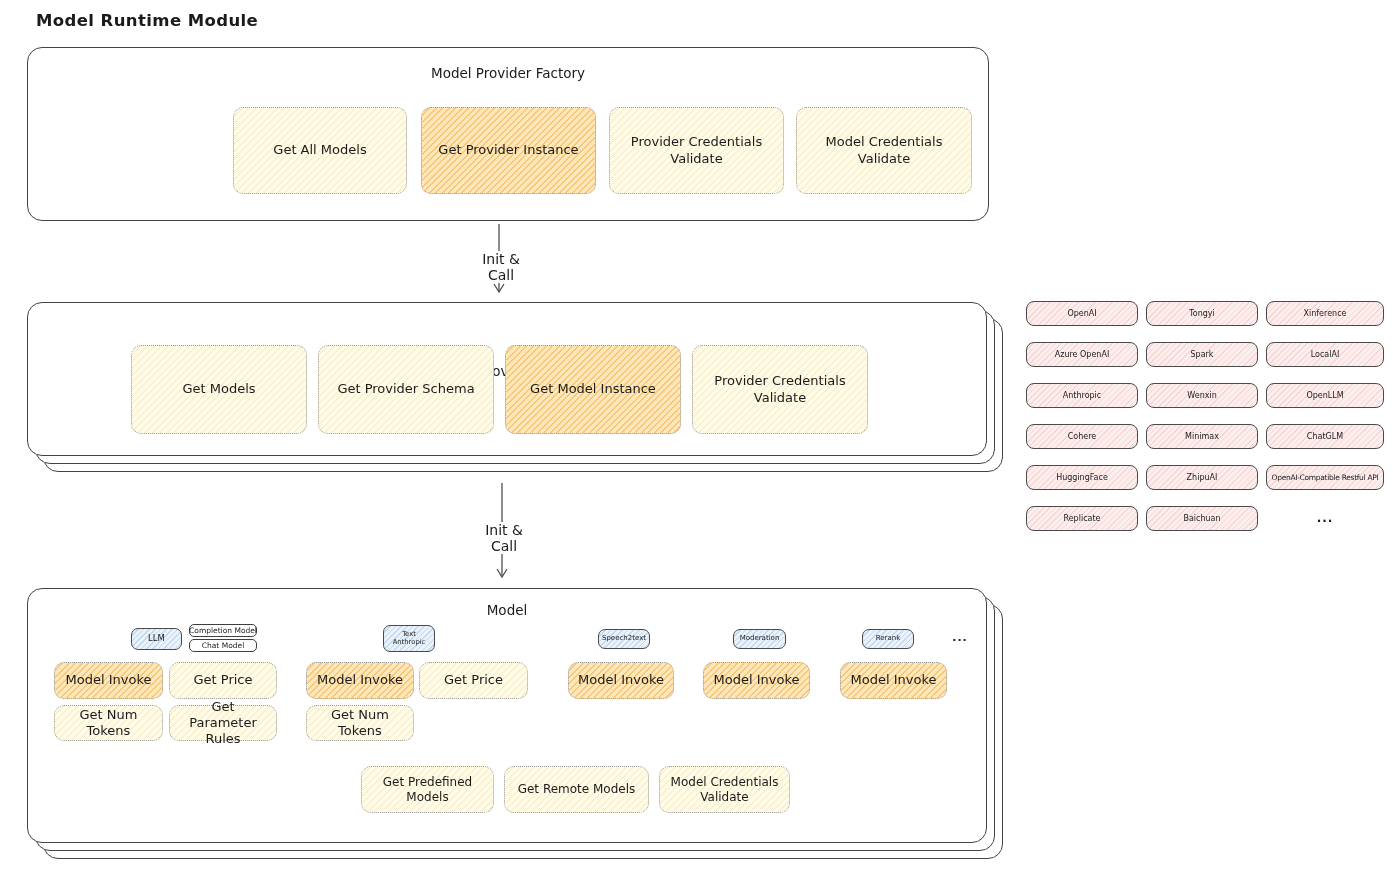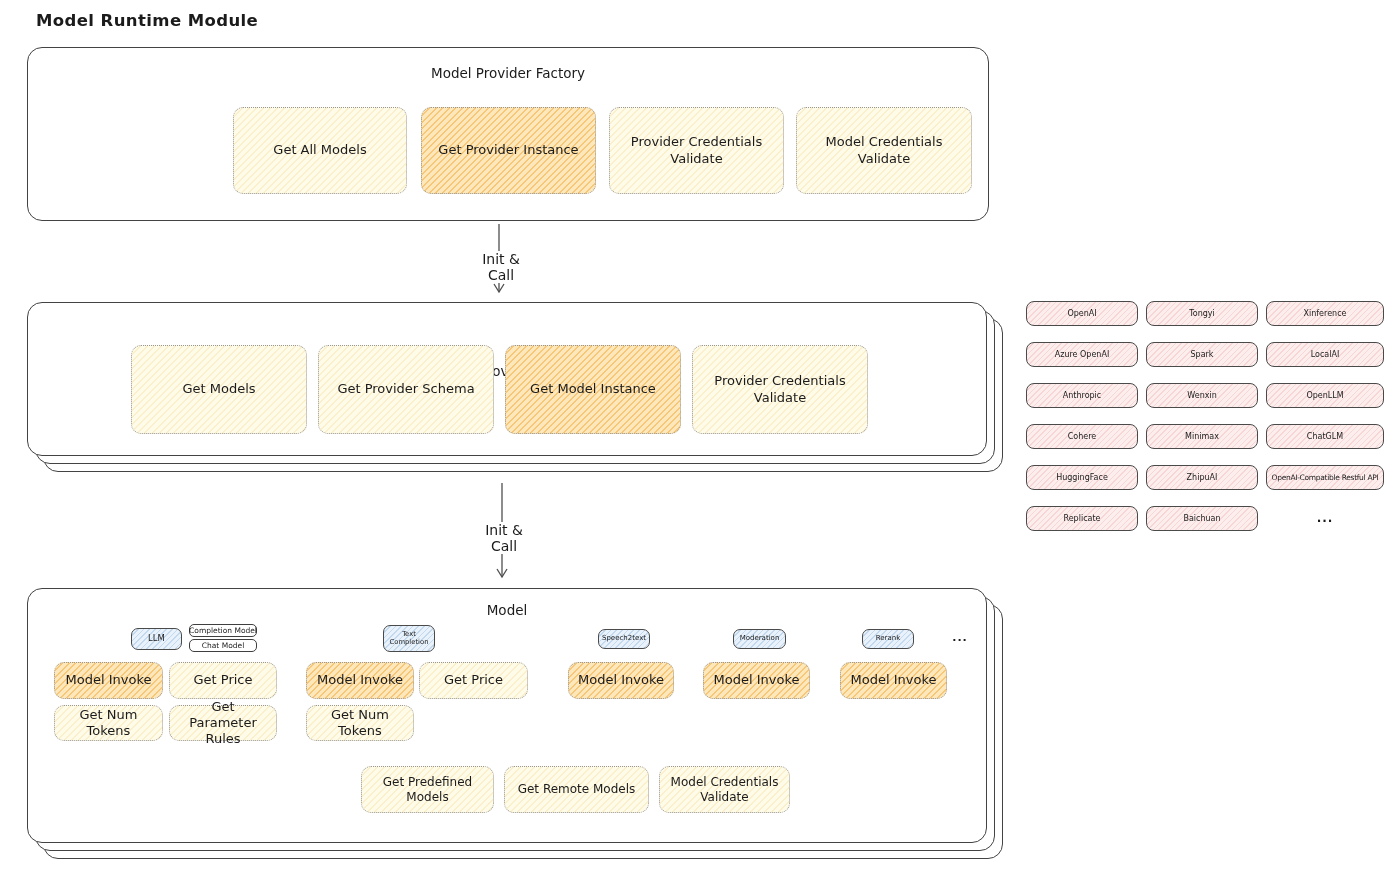--- a/index.html
+++ b/index.html
@@ -120,21 +120,21 @@
   <div class="arrow-label" style="left:473px;top:522px;width:58px;">Init &amp; Call</div>
 
   <div class="panel" style="left:43px;top:604px;width:958px;height:253px;"></div>
   <div class="panel" style="left:35px;top:596px;width:958px;height:253px;"></div>
   <div class="panel" style="left:27px;top:588px;width:958px;height:253px;">
     <div class="sec-title" style="top:13px;">Model</div>
 
     <div class="bluebox" style="left:103px;top:39px;width:51px;height:22px;font-size:8.5px;">LLM</div>
     <div class="whitetab" style="left:161px;top:35px;width:68px;height:13px;">Completion Model</div>
     <div class="whitetab" style="left:161px;top:50px;width:68px;height:13px;">Chat Model</div>
-    <div class="bluebox" style="left:355px;top:36px;width:52px;height:27px;font-size:6.8px;">Text Completion</div>
+    <div class="bluebox" style="left:355px;top:36px;width:52px;height:27px;font-size:6.8px;">Text Anthropic</div>
     <div class="bluebox" style="left:570px;top:40px;width:52px;height:20px;font-size:7px;">Speech2text</div>
     <div class="bluebox" style="left:705px;top:40px;width:53px;height:20px;font-size:7px;">Moderation</div>
     <div class="bluebox" style="left:834px;top:40px;width:52px;height:20px;font-size:7px;">Rerank</div>
     <div class="dots" style="left:920px;top:42px;width:24px;">...</div>
 
     <div class="ybox hl" style="left:26px;top:73px;width:109px;height:37px;">Model Invoke</div>
     <div class="ybox" style="left:141px;top:73px;width:108px;height:37px;">Get Price</div>
     <div class="ybox" style="left:26px;top:116px;width:109px;height:36px;">Get Num Tokens</div>
     <div class="ybox" style="left:141px;top:116px;width:108px;height:36px;">Get Parameter Rules</div>
 

